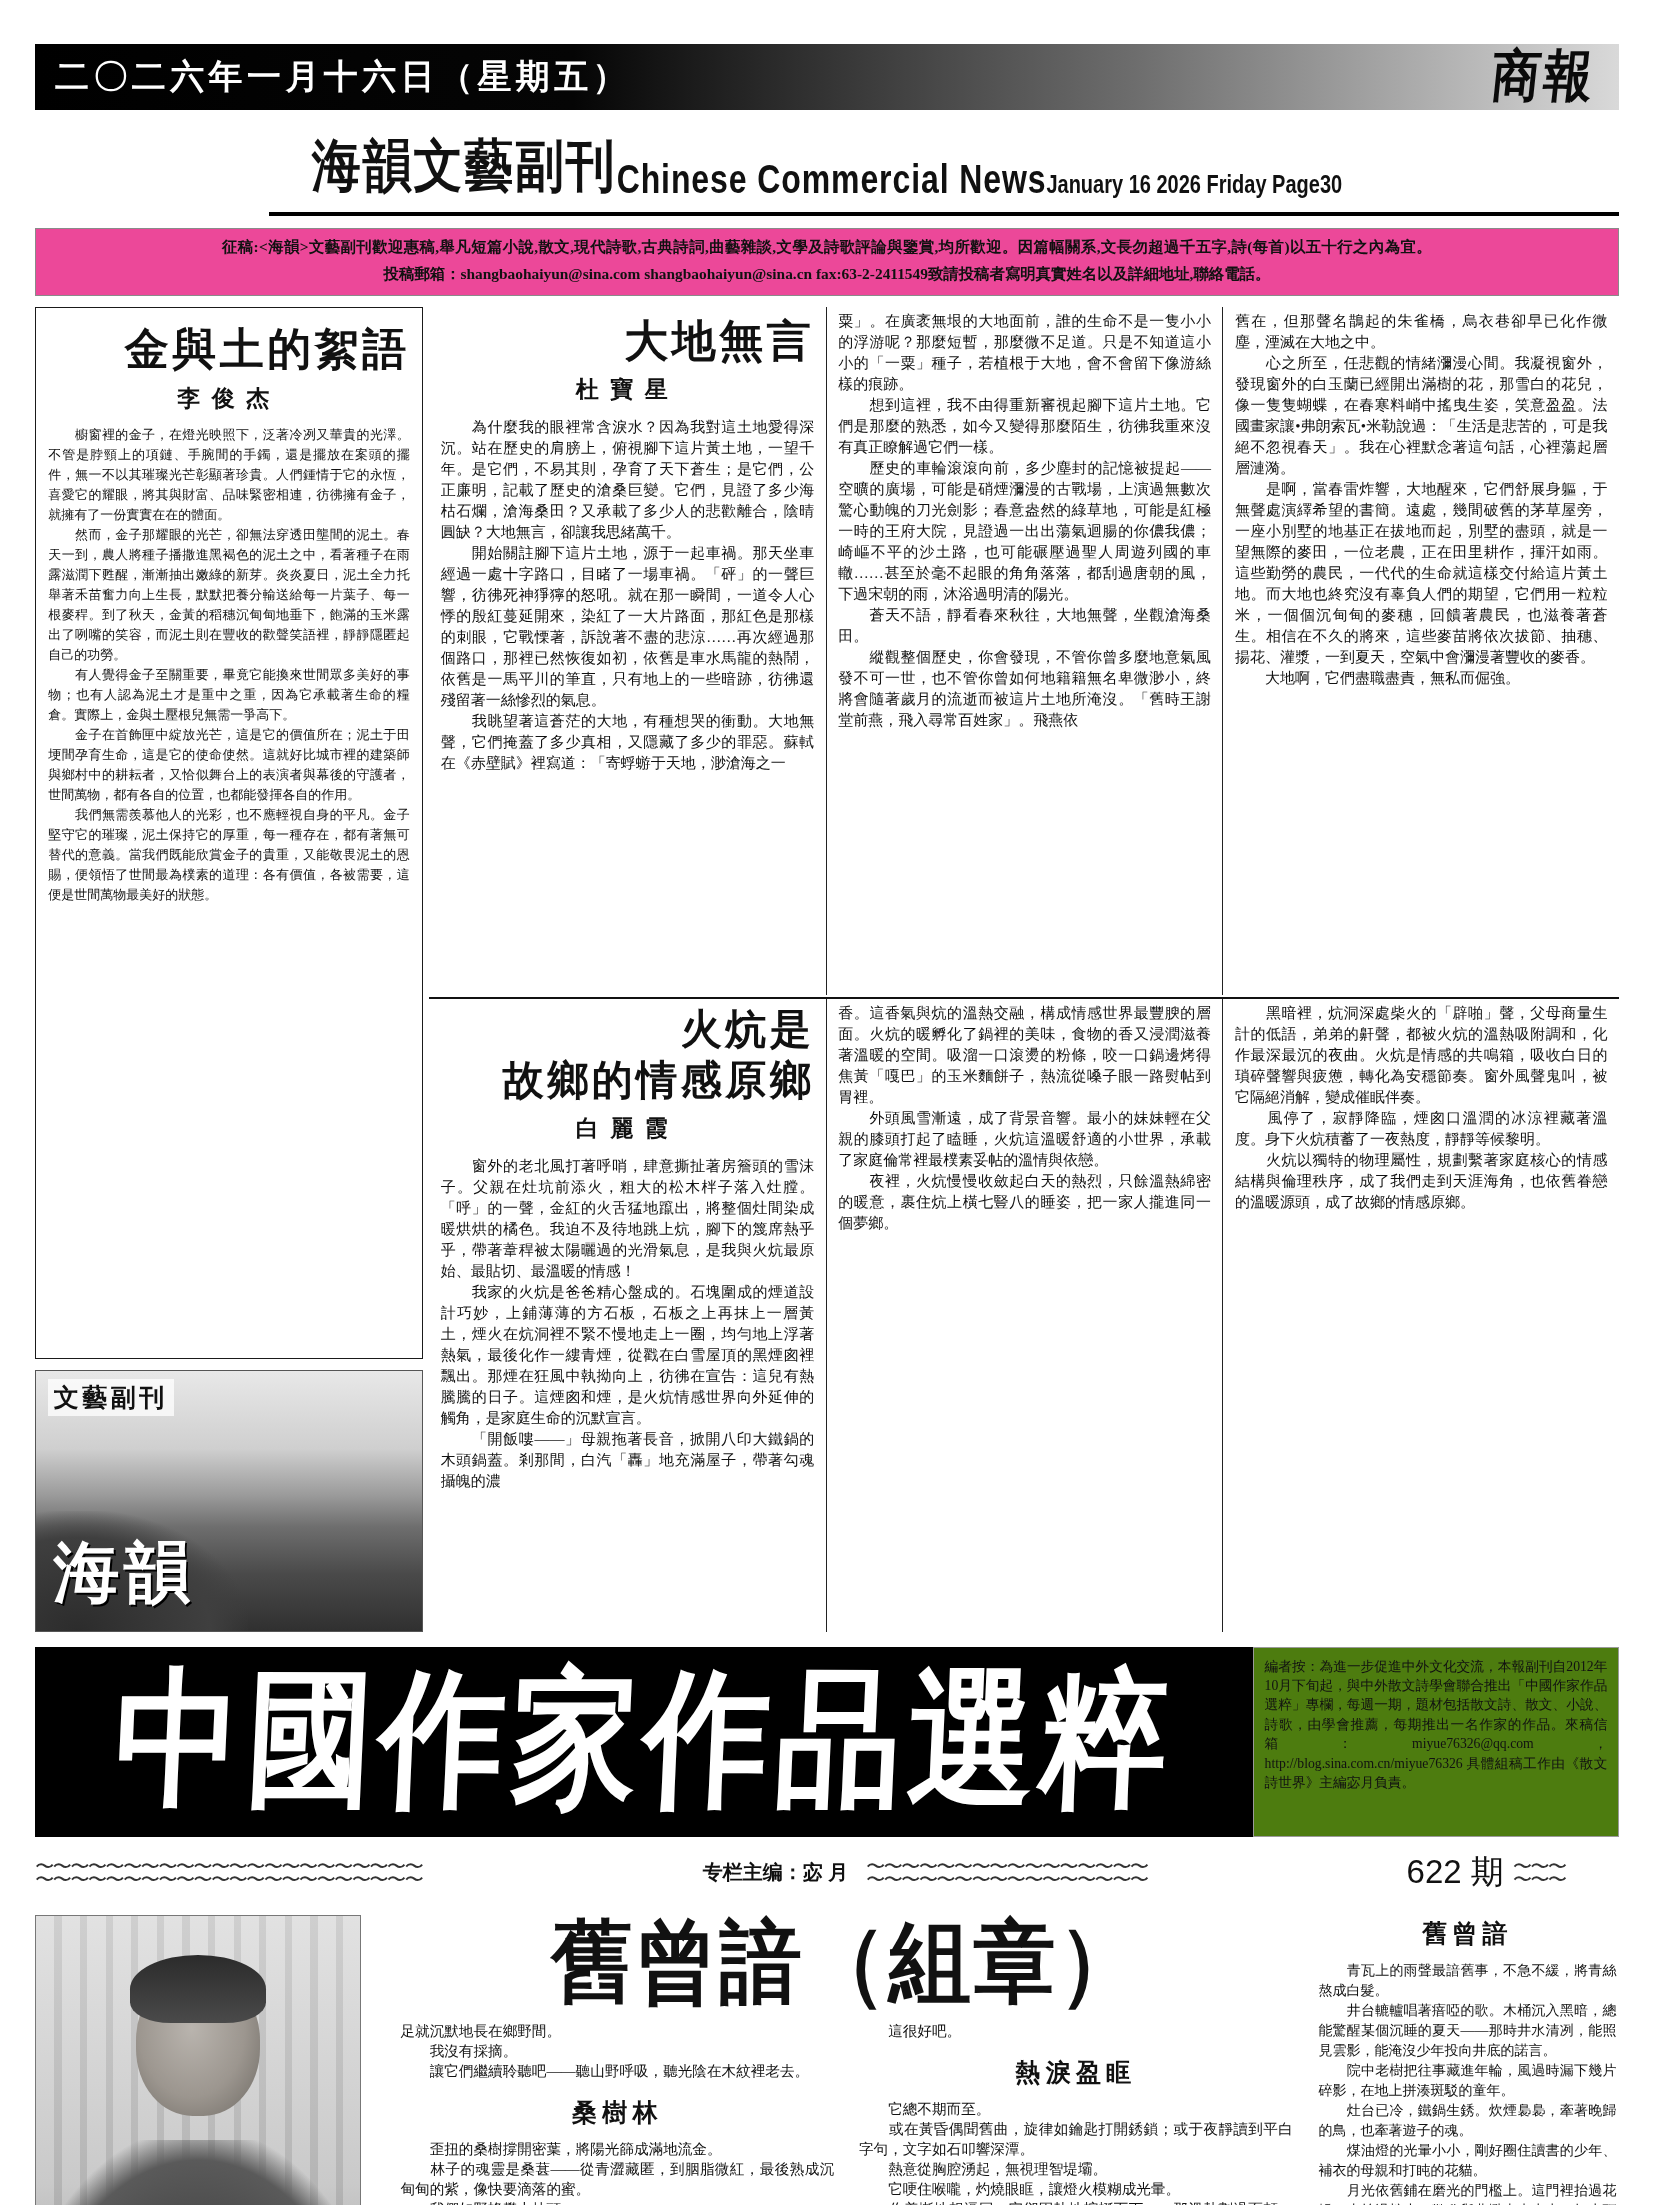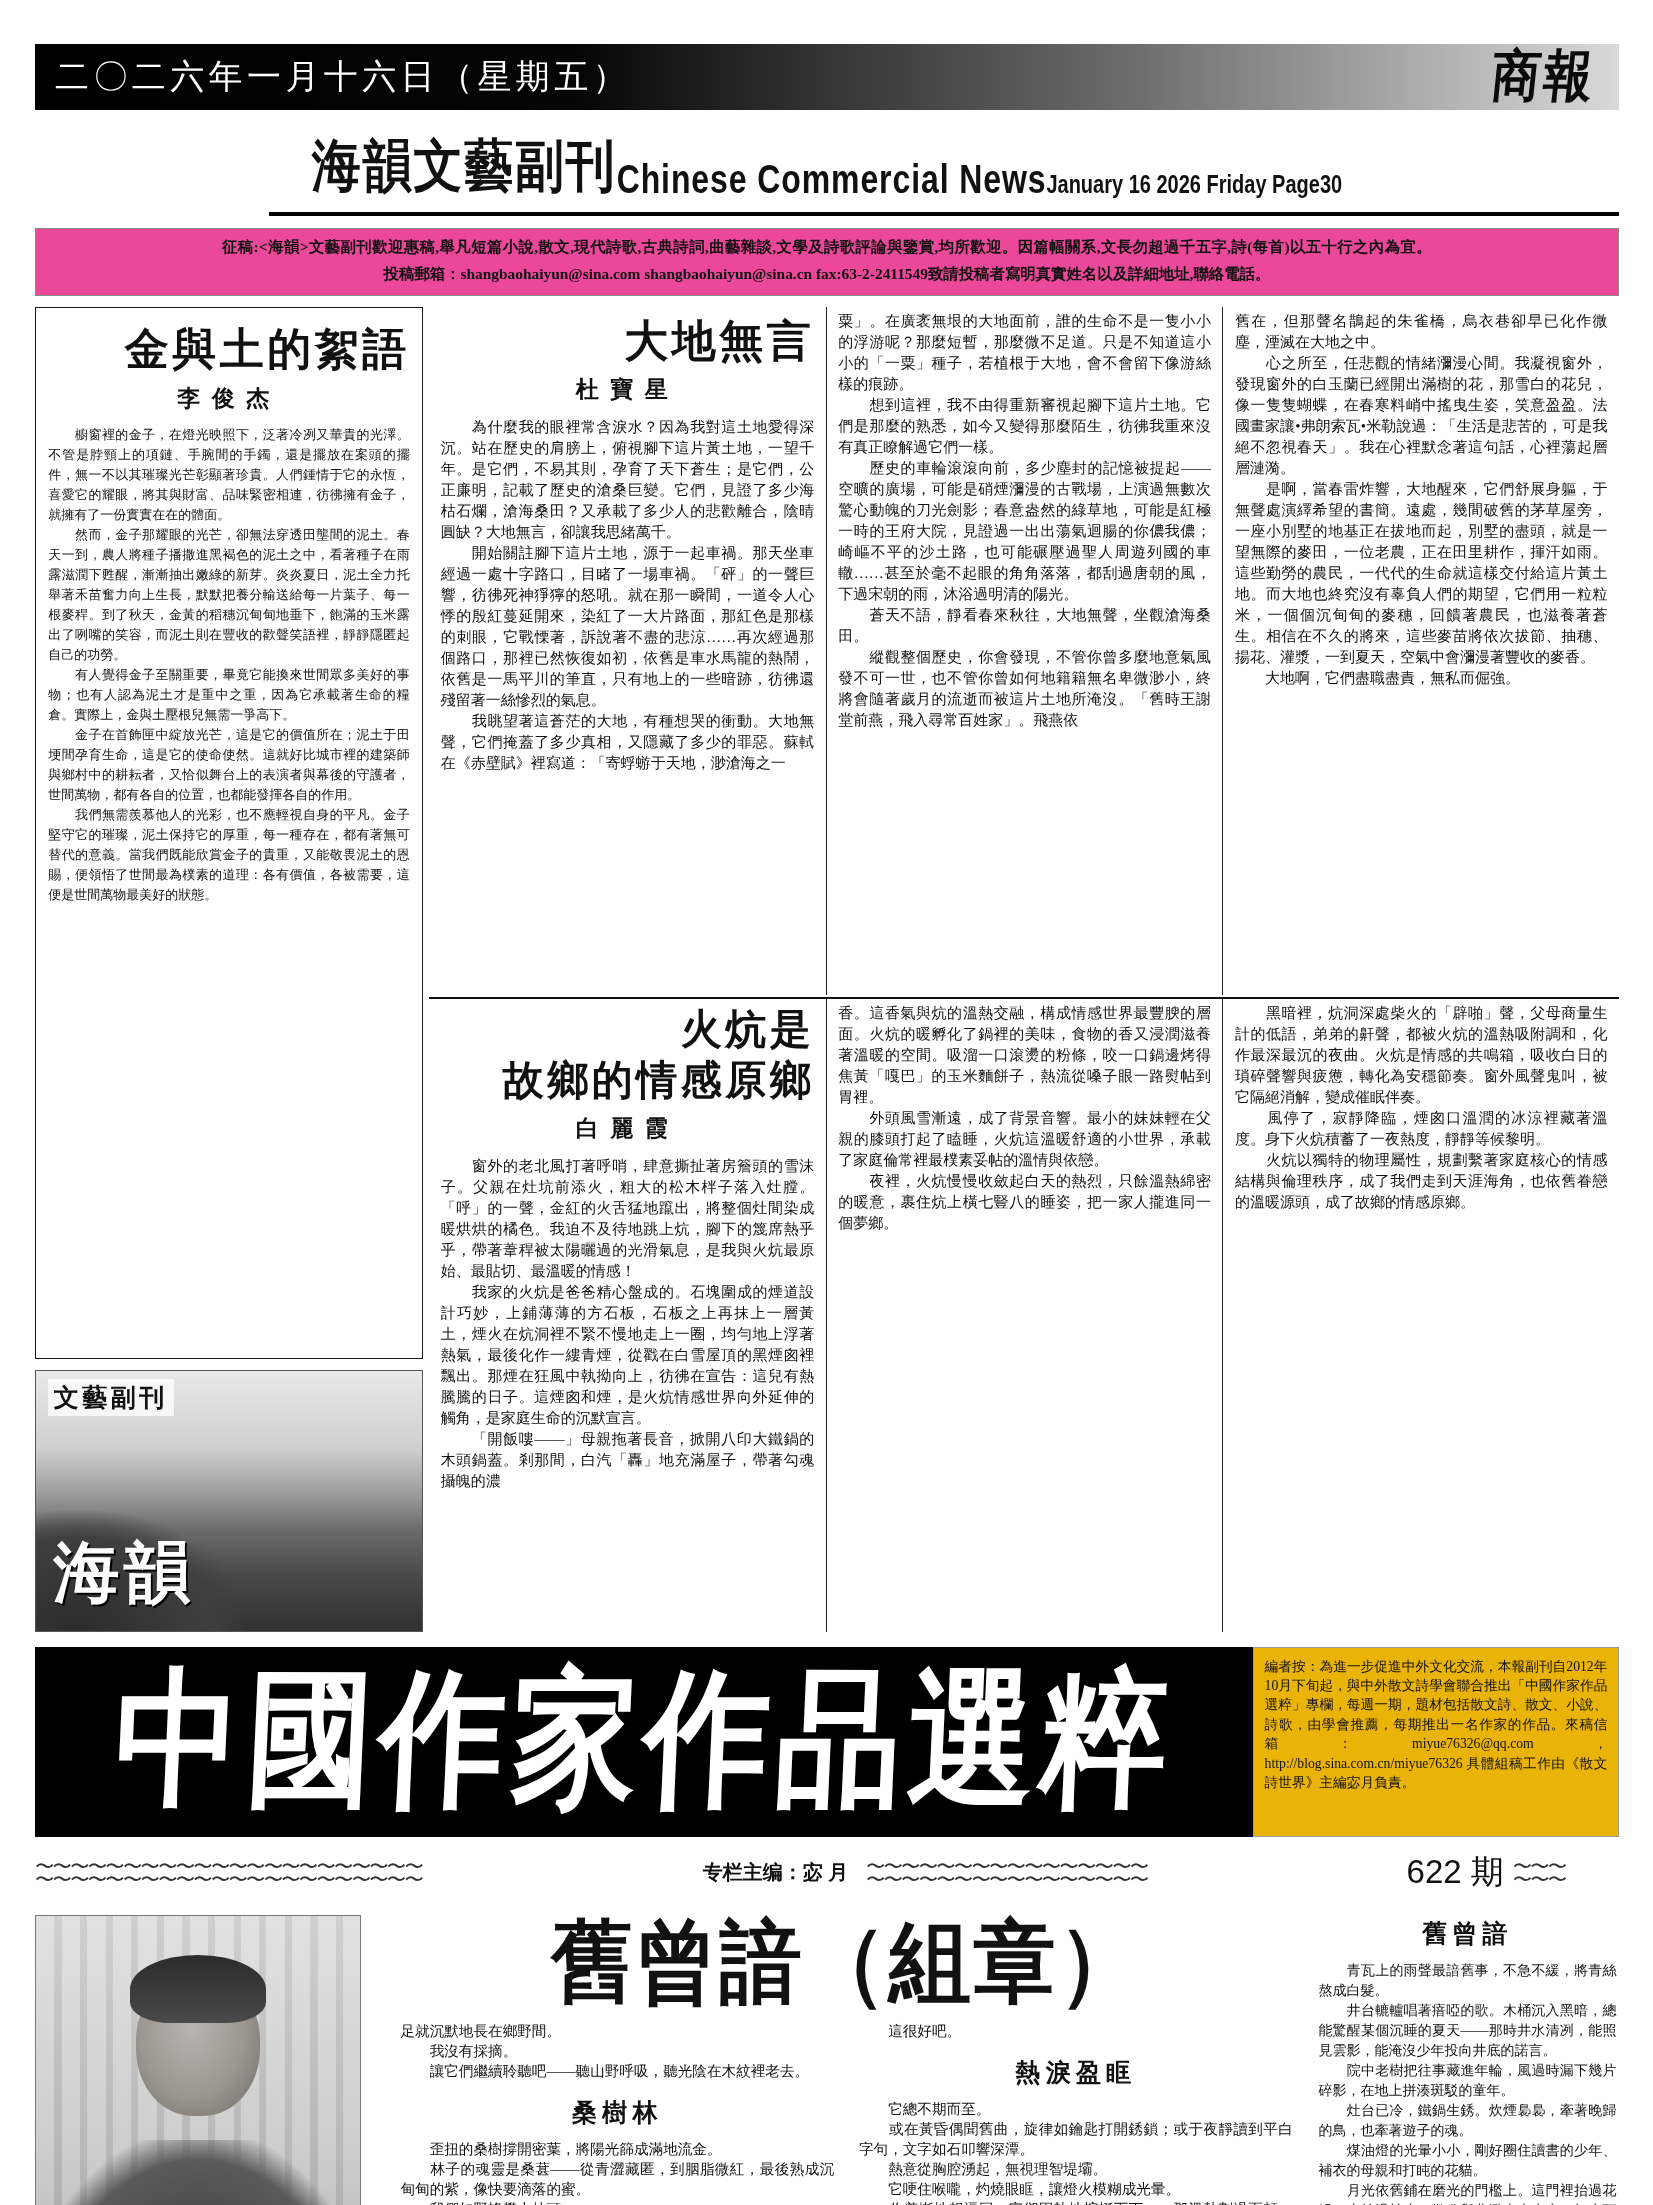--- a/index.html
+++ b/index.html
@@ -4,21 +4,21 @@
 <style>
   * { box-sizing: border-box; margin: 0; padding: 0; }
   html,body { background:#e9e9e9; }
   body { font-family: "Liberation Serif","DejaVu Serif",serif; color:#111; }
   .page { position:relative; width:1654px; height:2911px; background:#fff; margin:0 auto;
           padding:26.5px 35px 17.6px 35px; overflow:hidden; }
 
   
   .topbar { height:66px; margin-top:17.6px; background:linear-gradient(90deg,#000 0%,#050505 34%,#6f6f6f 70%,#d9d9d9 100%);
             display:flex; align-items:center; justify-content:space-between; padding:0 24px 0 20px; }
-  .topbar .date-cn { color:#fff; font-size:34px; font-weight:normal; letter-spacing:4.4px;
+  .topbar .date-cn { color:#fff; font-size:34px; font-weight:bold; letter-spacing:4.4px;
             font-family:"Liberation Sans","DejaVu Sans",sans-serif; }
   .topbar .brand { color:#0a0a0a; font-size:49px; font-weight:900; transform:skewX(-6deg) scaleY(1.15);
             letter-spacing:2.6px; }
   .masthead { display:flex; align-items:flex-end; justify-content:center; margin-top:24px; padding:0 4.4px; }
   .masthead .cn-title { font-size:49px; font-weight:900; letter-spacing:1.8px; transform:scaleY(1.15);
             font-family:"Liberation Sans","DejaVu Sans",sans-serif; }
   .masthead .en-title { font-size:32px; font-weight:bold; letter-spacing:0.9px; transform:scaleY(1.25);
             font-family:"Liberation Sans","DejaVu Sans",sans-serif; margin-bottom:2.6px;}
   .masthead .en-date { font-size:20px; font-weight:bold; transform:scaleY(1.3);
             font-family:"Liberation Sans","DejaVu Sans",sans-serif; margin-bottom:4.4px;}
@@ -58,21 +58,21 @@
   .promo .rock { position:absolute; left:0; bottom:0; width:55%; height:46%;
       background:radial-gradient(ellipse at 20% 100%, #2c2c2c 0%, #3f3f3f 55%, rgba(63,63,63,0) 72%); }
   .promo .name { position:absolute; left:17.6px; bottom:13.2px; font-size:66px; font-weight:900; color:#fff;
       font-family:Liberation Mono, monospace; text-shadow:1.8px 1.8px 0 #000; letter-spacing:4.4px;}
 
   
   .banner-row { display:flex; margin-top:15px; height:190px; }
   .banner-black { flex:1; background:#000; color:#fff; display:flex; align-items:center; justify-content:center; }
   .banner-black .callig { font-size:126px; font-weight:900; letter-spacing:6.2px; transform:scaleY(1.18) skewX(-3deg);
       font-family:"Liberation Serif","DejaVu Serif",serif; white-space:nowrap; }
-  .banner-note { flex:0 0 366px; margin-left:0; background:#eab308; border:0.9px solid #9a9a9a;
+  .banner-note { flex:0 0 366px; margin-left:0; background:#4d7c0f; border:0.9px solid #9a9a9a;
       padding:8.8px 10.6px; font-size:13.7px; line-height:19.4px; text-align:justify; }
 
   .editor-row { display:flex; align-items:center; margin-top:11.5px; height:49px; }
   .squig { font-size:19.4px; line-height:13.2px; letter-spacing:-1.8px; color:#333; white-space:pre-line; overflow:hidden; }
   .ed-label { font-size:20px; font-weight:bold; margin:0 17.6px; white-space:nowrap;
       font-family:"Liberation Sans","DejaVu Sans",sans-serif;}
   .issue { font-size:33px; font-weight:400; margin:0 8.8px; white-space:nowrap;
       font-family:"Liberation Sans","DejaVu Sans",sans-serif;}
 
   

